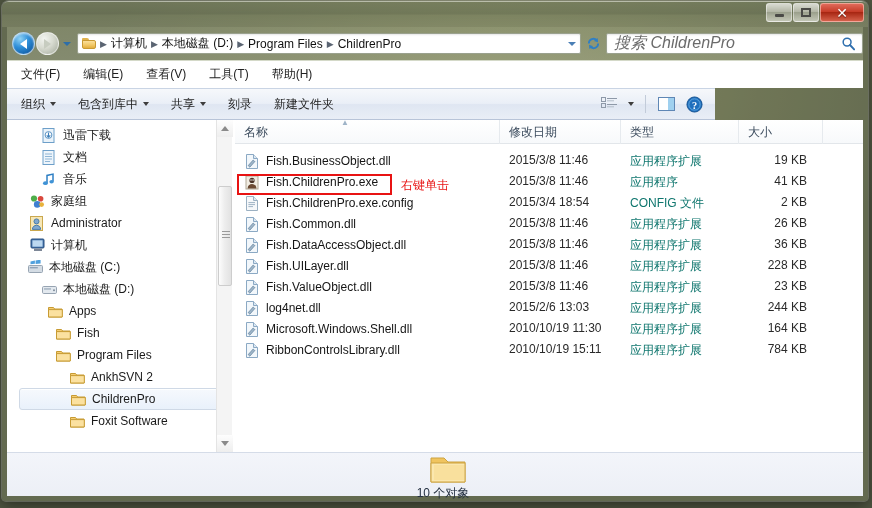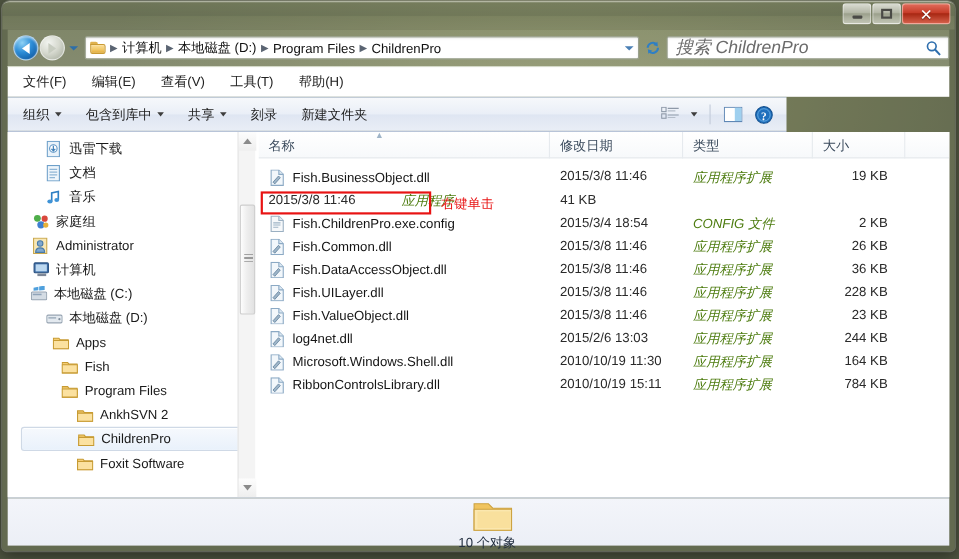--- a/index.html
+++ b/index.html
@@ -433,21 +433,21 @@
   .cell-name {
     width: 265px;
     display: flex;
     align-items: center;
     padding-left: 9px;
     box-sizing: border-box;
     white-space: nowrap;
     overflow: hidden;
   }
   .cell-date { width: 121px; padding-left: 9px; box-sizing: border-box; color: #2a2a2a;}
-  .cell-type { width: 118px; padding-left: 9px; box-sizing: border-box; color: #4d7c0f; font-style: italic;}
+  .cell-type { width: 118px; padding-left: 9px; box-sizing: border-box; color: #0f766e;}
   .cell-size { width: 84px; padding-right: 16px; box-sizing: border-box; text-align: right; color: #2a2a2a;}
   .file-ico {
     width: 16px; height: 16px;
     margin-right: 6px;
     flex: none;
     display: flex;
     align-items: center;
     justify-content: center;
   }
 
@@ -815,20 +815,32 @@
               </svg>
           </span>
           <span>Fish.BusinessObject.dll</span>
         </div>
         <div class="cell-date">2015/3/8 11:46</div>
         <div class="cell-type">应用程序扩展</div>
         <div class="cell-size">19 KB</div>
       </div>
 
       <div class="row">
+        <div class="cell-name">
+          <span class="file-ico">
+            <svg width="14" height="15" viewBox="0 0 14 15">
+                <rect x="1" y="1" width="12" height="13" fill="#f0ece2" stroke="#b0a795"></rect>
+                <circle cx="7" cy="5.4" r="2.6" fill="#4a3327"></circle>
+                <path d="M2.6 13.4c0-2.9 2-4.5 4.4-4.5s4.4 1.6 4.4 4.5z" fill="#6b4a33"></path>
+                <circle cx="6" cy="5" r="0.7" fill="#ffffff"></circle>
+                <circle cx="8.1" cy="5" r="0.7" fill="#ffffff"></circle>
+              </svg>
+          </span>
+          <span>Fish.ChildrenPro.exe</span>
+        </div>
         <div class="cell-date">2015/3/8 11:46</div>
         <div class="cell-type">应用程序</div>
         <div class="cell-size">41 KB</div>
         <div class="hl-box"></div>
         <div class="annot">右键单击</div>
       </div>
 
       <div class="row">
         <div class="cell-name">
           <span class="file-ico">

